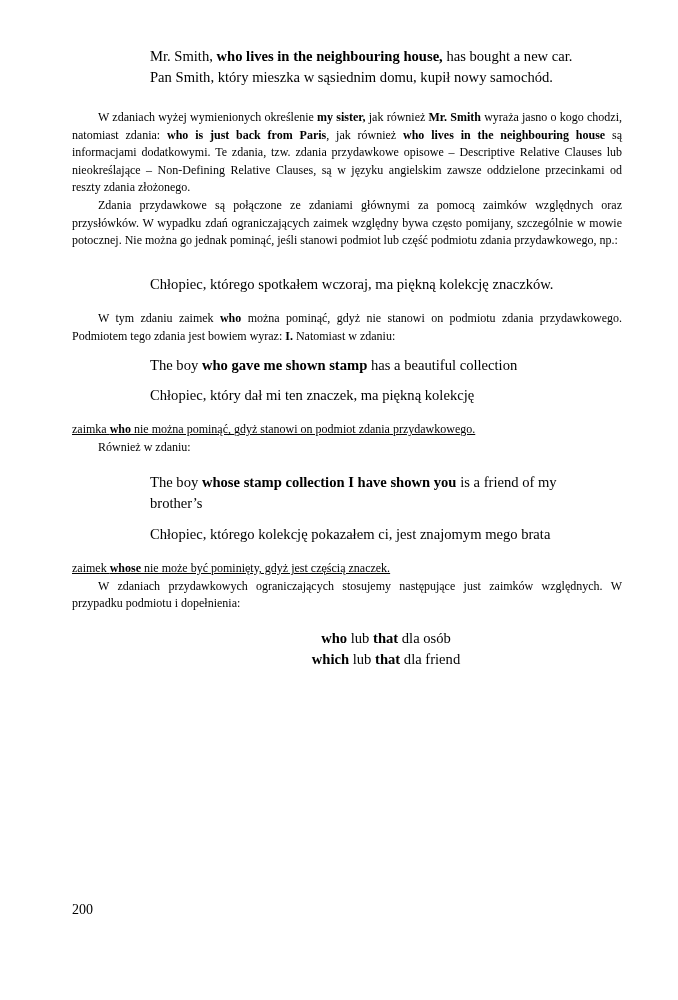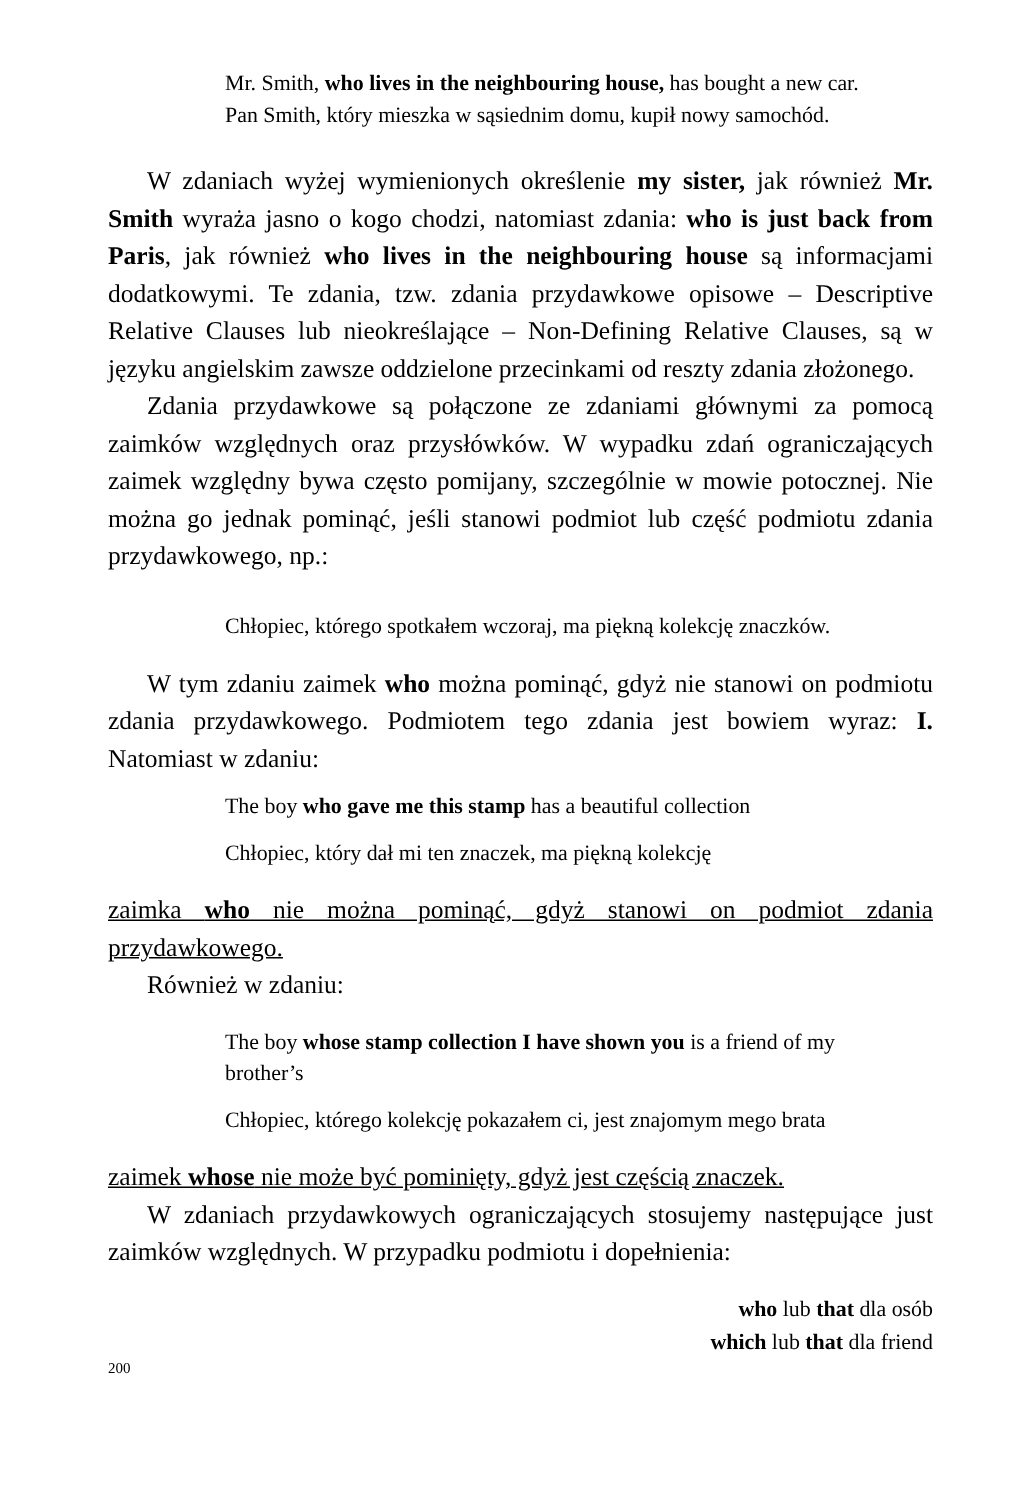--- a/index.html
+++ b/index.html
@@ -16,21 +16,21 @@
     overflow: hidden;
   }
   .page {
     position: relative;
     width: 678px;
     height: 1000px;
     box-sizing: border-box;
     padding: 46px 56px 40px 72px;
   }
   .block {
-    font-size: 17px;
+    font-size: 12px;
     line-height: 1.47;
     text-align: justify;
     text-justify: inter-word;
   }
   .indent-quote {
     margin-left: 78px;
     margin-right: 10px;
     text-align: justify;
   }
   .quote-line {
@@ -52,27 +52,27 @@
   .gap-lg { height: 20px; }
   b, .b {
     font-weight: bold;
   }
   .list-block {
     margin-left: 78px;
   }
   .list-line {
     font-size: 14.6px;
     line-height: 1.47;
-    text-align: right;
+    text-align: center;
   }
   .page-number {
     position: absolute;
     left: 72px;
     bottom: 82px;
-    font-size: 10px;
+    font-size: 14px;
     margin-top: 32px;
   }
   .seg { white-space: normal; }
 </style>
 </head>
 <body>
 
 <div class="page">
 
   <div class="indent-quote">
@@ -96,21 +96,21 @@
 
   <div class="gap-md"></div>
 
   <div class="block">
     <p class="para"><span class="seg">W tym zdaniu zaimek </span><b>who</b><span class="seg"> można pominąć, gdyż nie stanowi on podmiotu zdania przydawkowego. Podmiotem tego zdania jest bowiem wyraz: </span><b>I.</b><span class="seg"> Natomiast w zdaniu:</span></p>
   </div>
 
   <div class="gap-sm"></div>
 
   <div class="indent-quote">
-    <div class="quote-line"><span class="seg">The boy </span><b>who gave me this stamp</b><span class="seg"> has a beautiful collection</span></div>
+    <div class="quote-line"><span class="seg">The boy </span><b>who gave me shown stamp</b><span class="seg"> has a beautiful collection</span></div>
     <div class="gap-sm"></div>
     <div class="quote-line">Chłopiec, który dał mi ten znaczek, ma piękną kolekcję</div>
   </div>
 
   <div class="gap-md"></div>
 
   <div class="block">
     <p class="para-noindent"><span class="seg">zaimka </span><b>who</b><span class="seg"> nie można pominąć, gdyż stanowi on podmiot zdania przydawkowego.</span></p>
     <p class="para"><span class="seg">Również w zdaniu:</span></p>
   </div>

